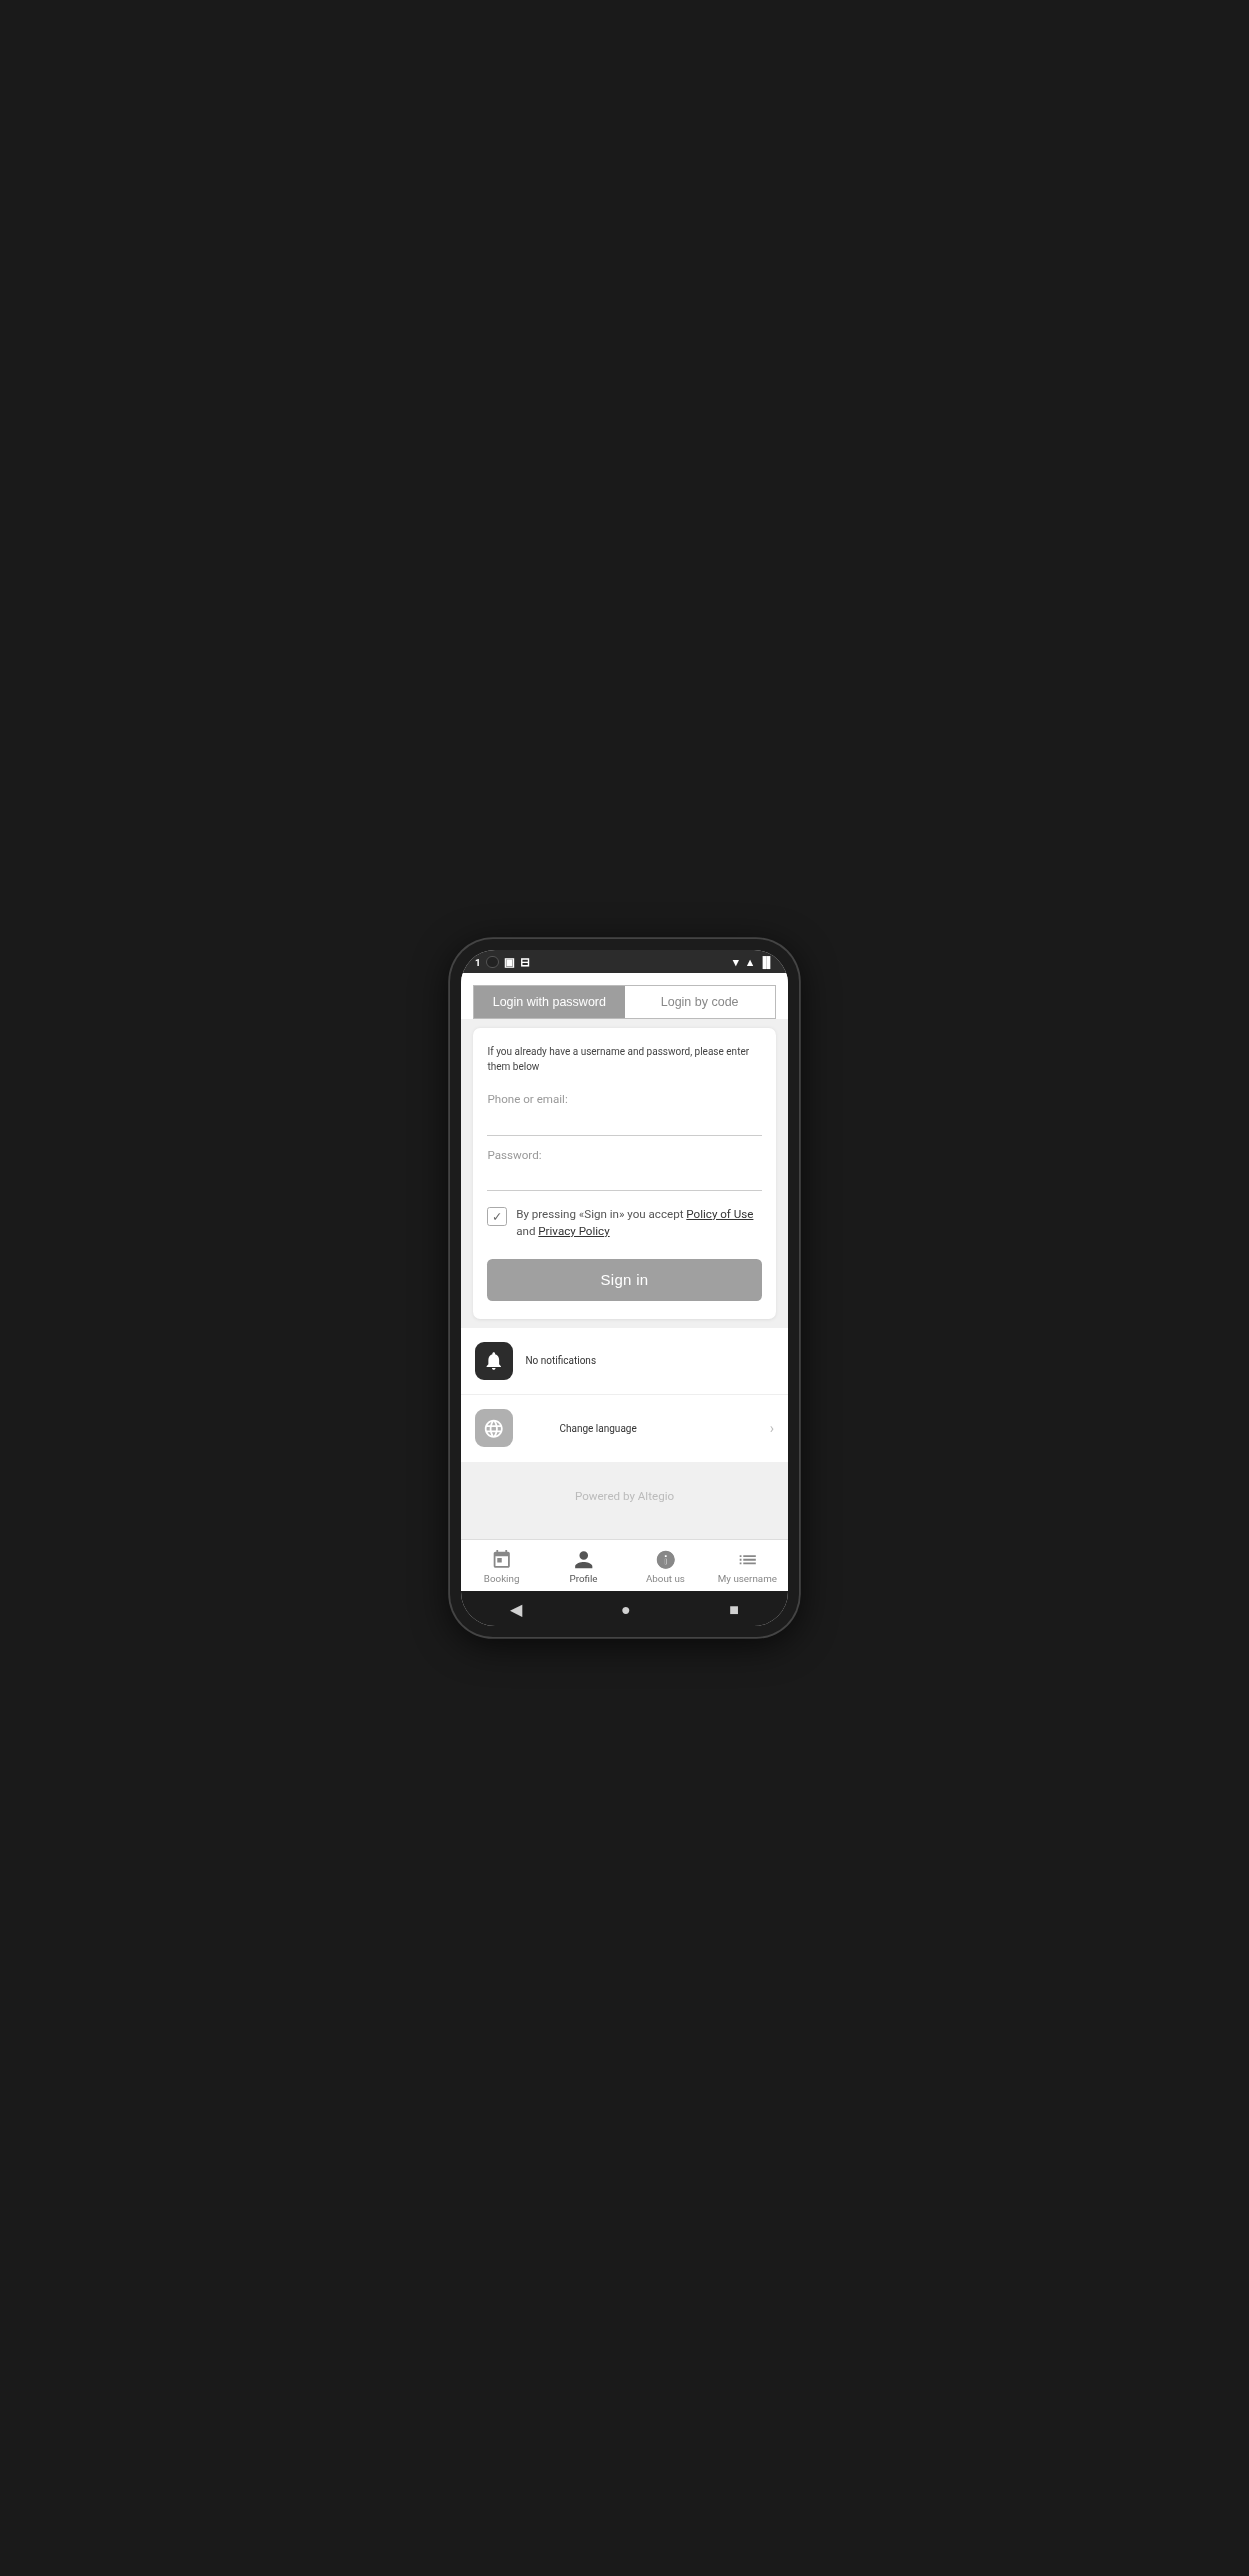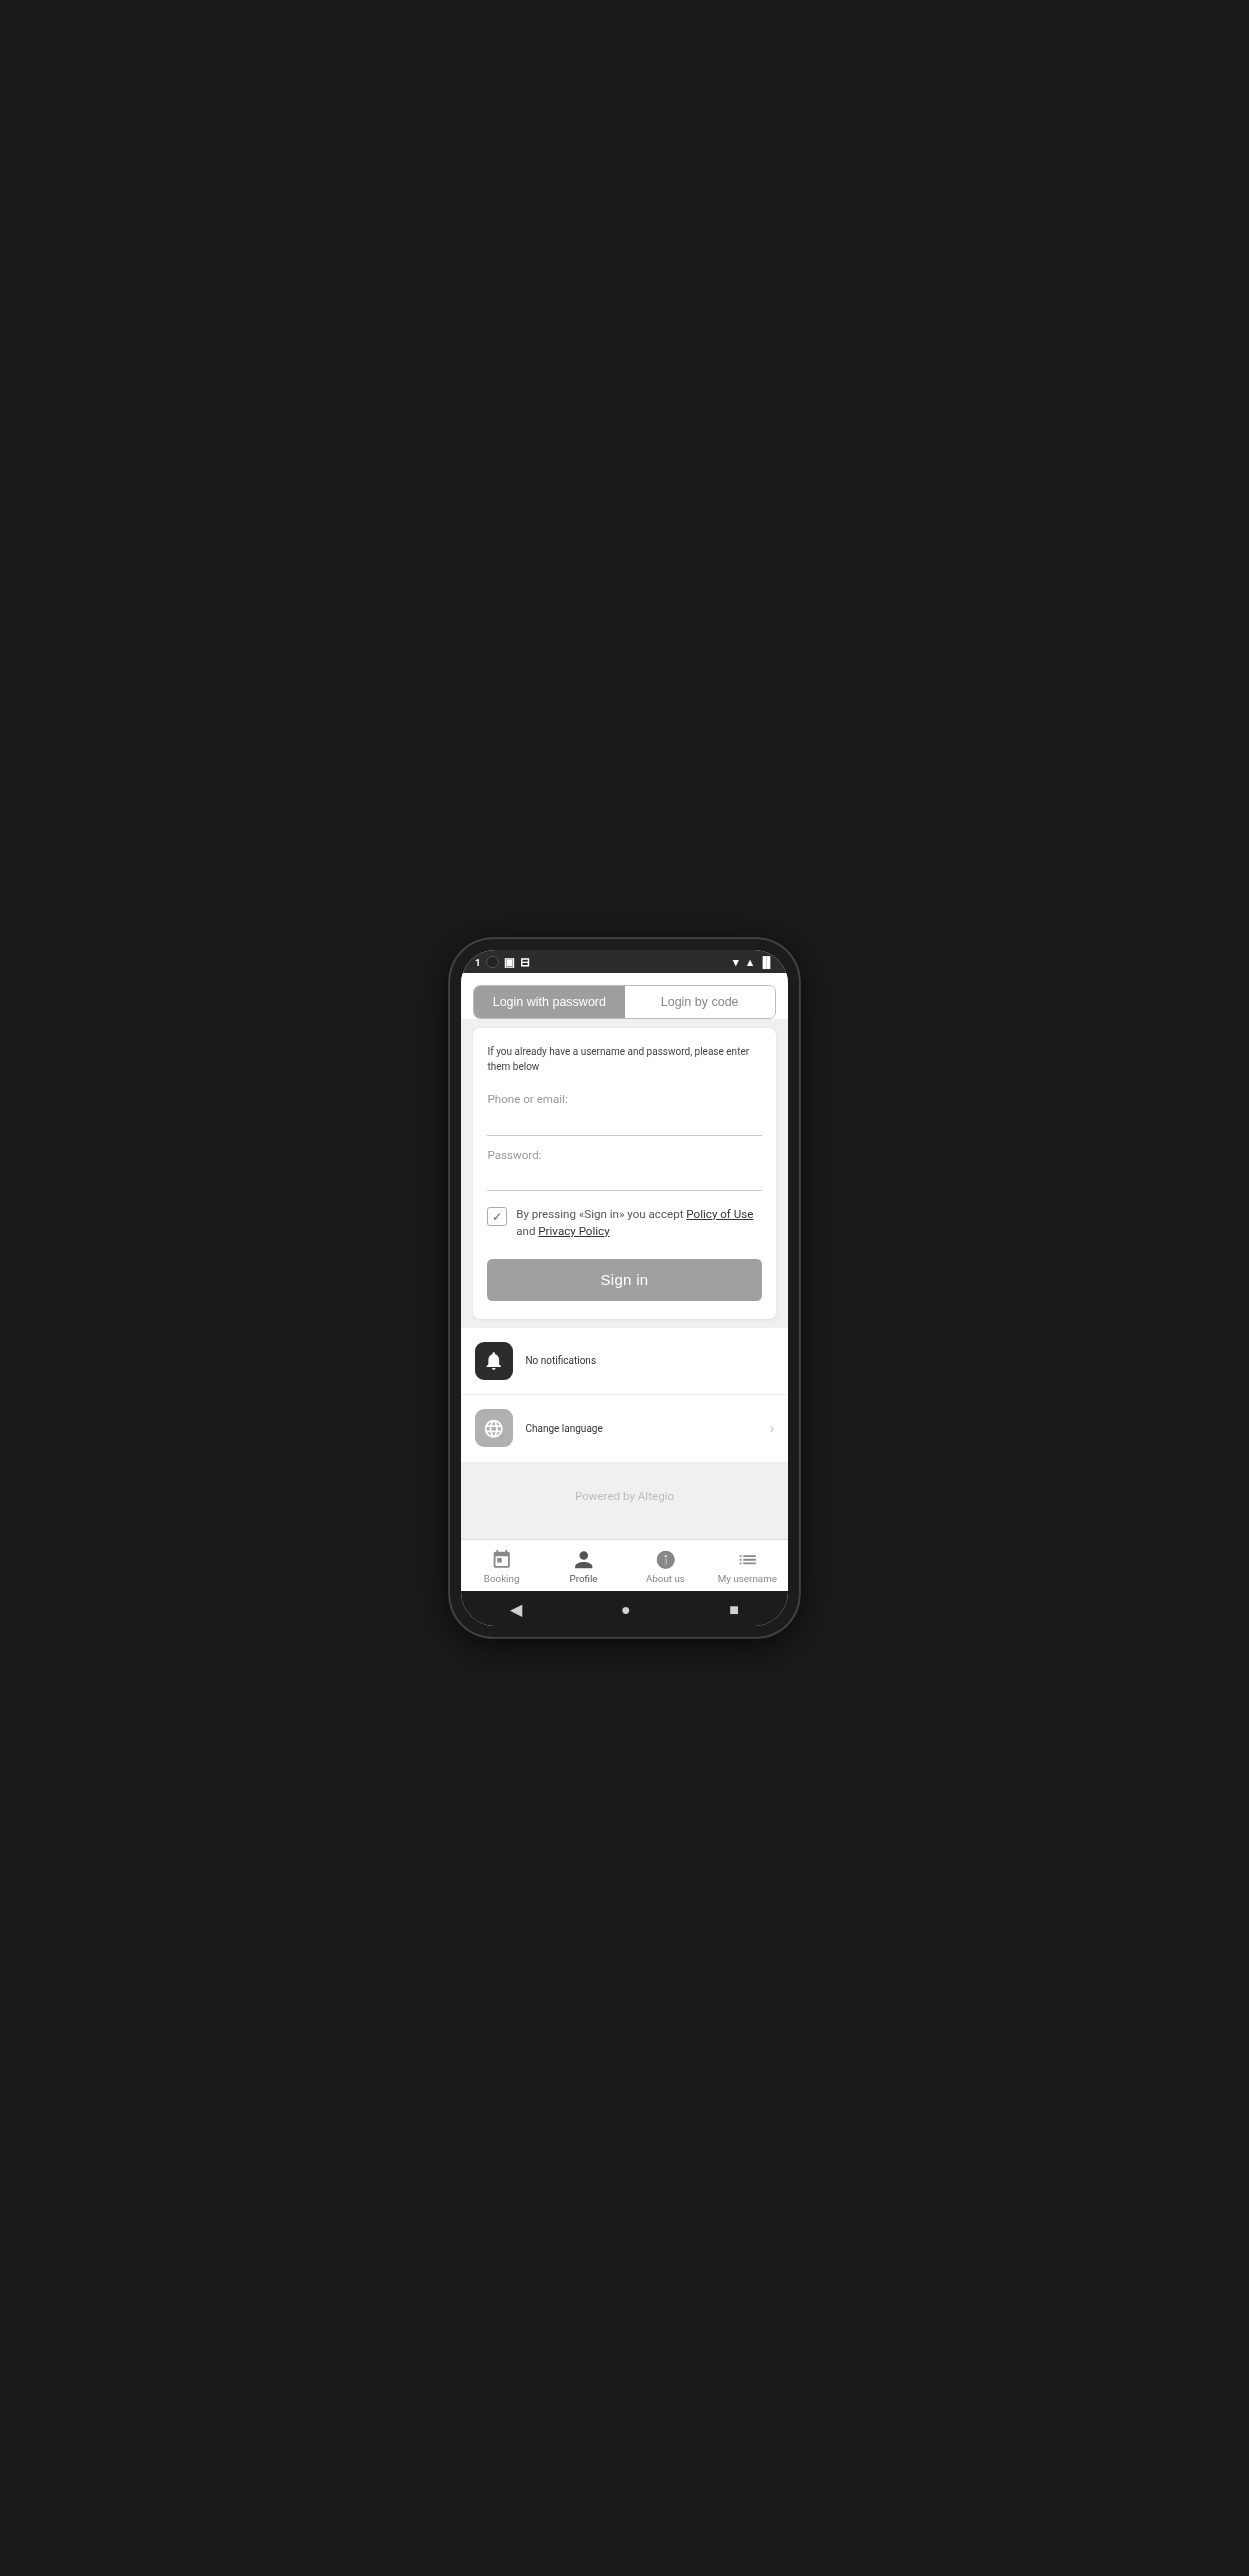--- a/index.html
+++ b/index.html
@@ -99,21 +99,21 @@
     }
 
     
     .login-tabs-wrapper {
       background: white;
       padding: 12.5px 12.5px 0;
     }
     .login-tabs {
       display: flex;
       border: 1.3px solid #bbb;
-      border-radius: 7px;
+      border-radius: 0;
       overflow: hidden;
     }
     .tab-btn {
       flex: 1;
       padding: 9px 7.2px;
       font-size: 12.5px;
       font-weight: 500;
       text-align: center;
       cursor: pointer;
       border: none;
@@ -213,20 +213,21 @@
     .menu-item {
       display: flex;
       align-items: center;
       padding: 14.3px 14.3px;
       border-bottom: 0.9px solid #eee;
       cursor: pointer;
       background: white;
     }
     .menu-item:last-child {
       border-bottom: none;
+      gap: 34px;
     }
     .menu-icon-wrap {
       width: 38px;
       height: 38px;
       border-radius: 9px;
       display: flex;
       align-items: center;
       justify-content: center;
       margin-right: 12.5px;
       flex-shrink: 0;

